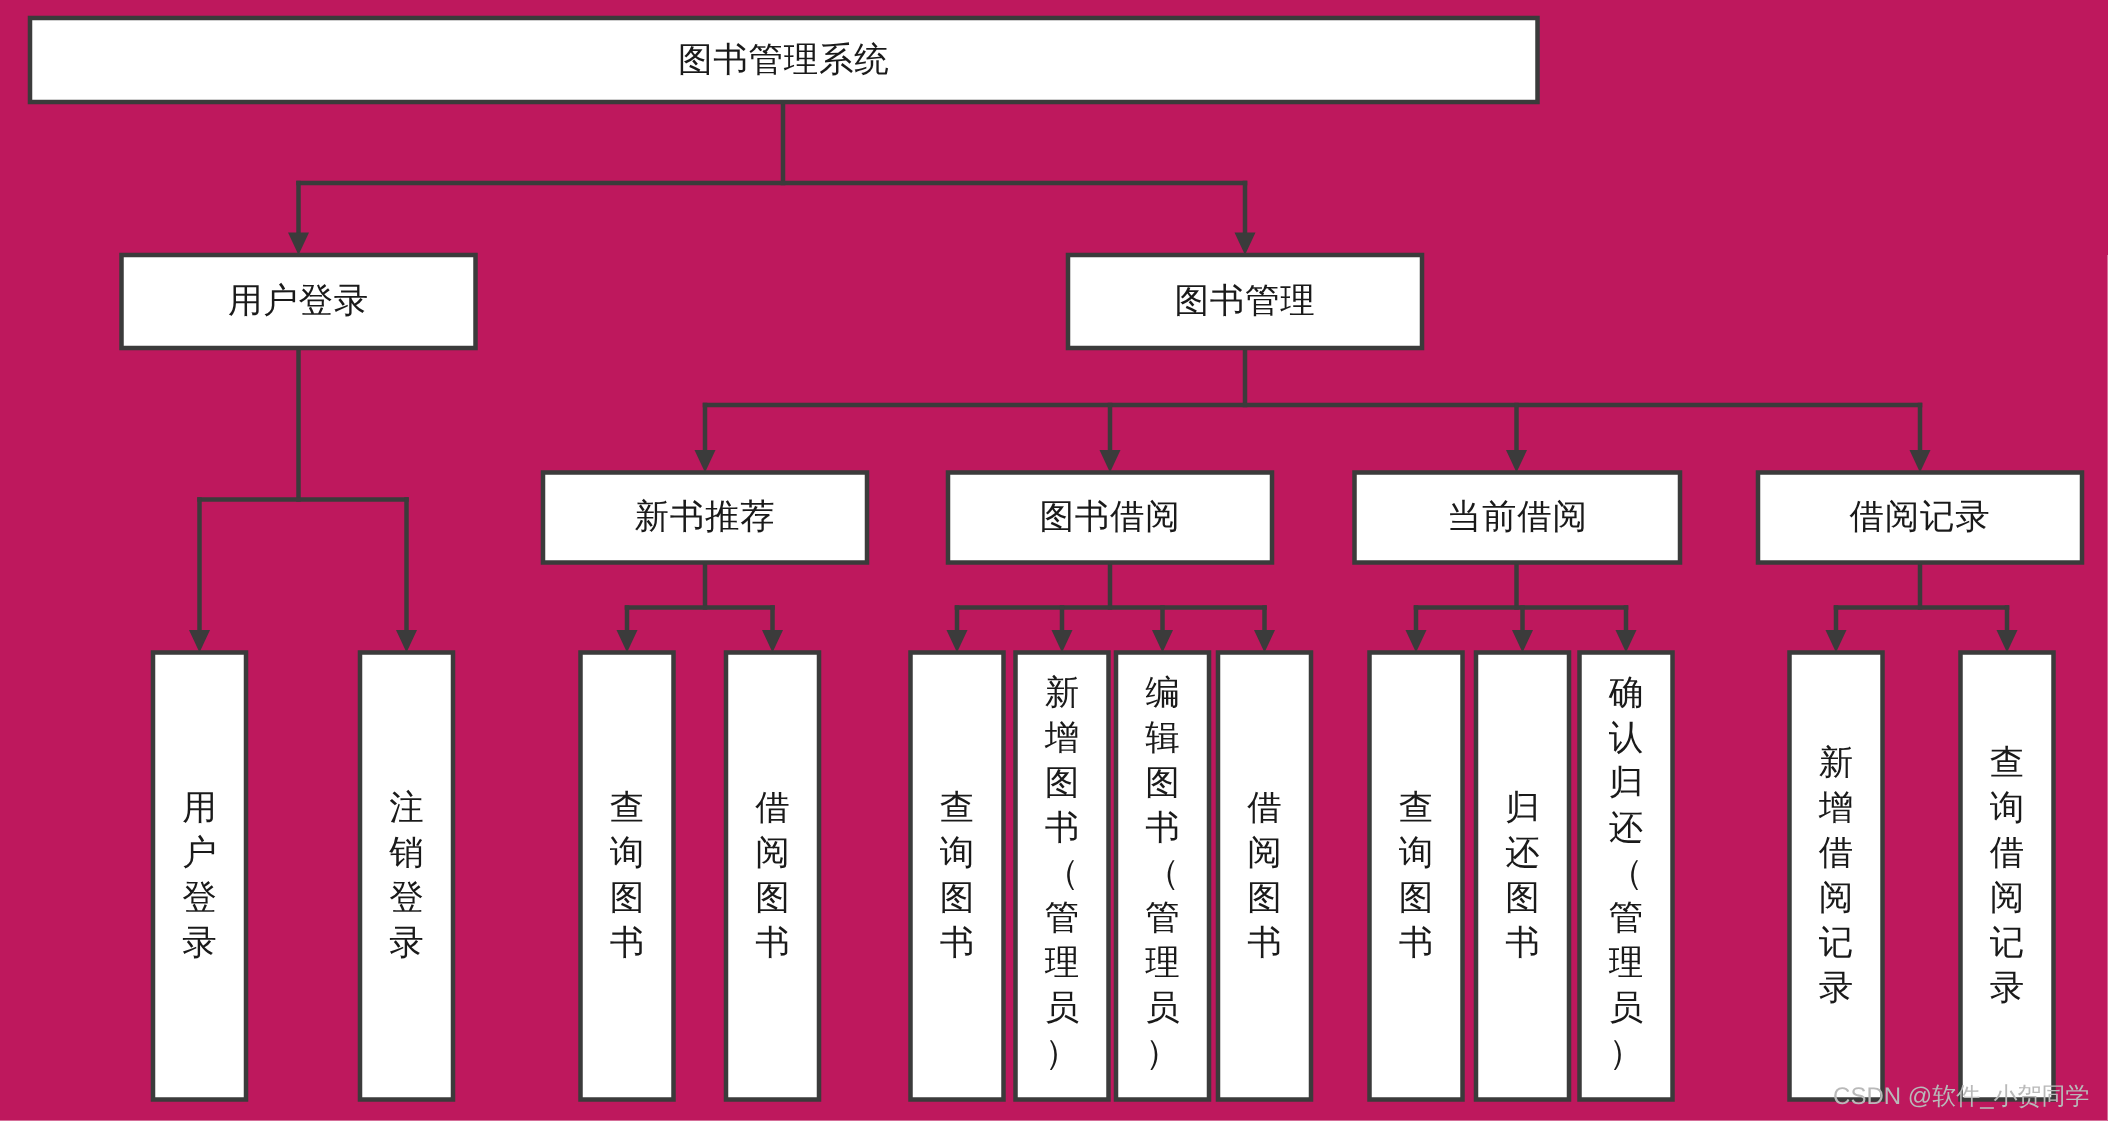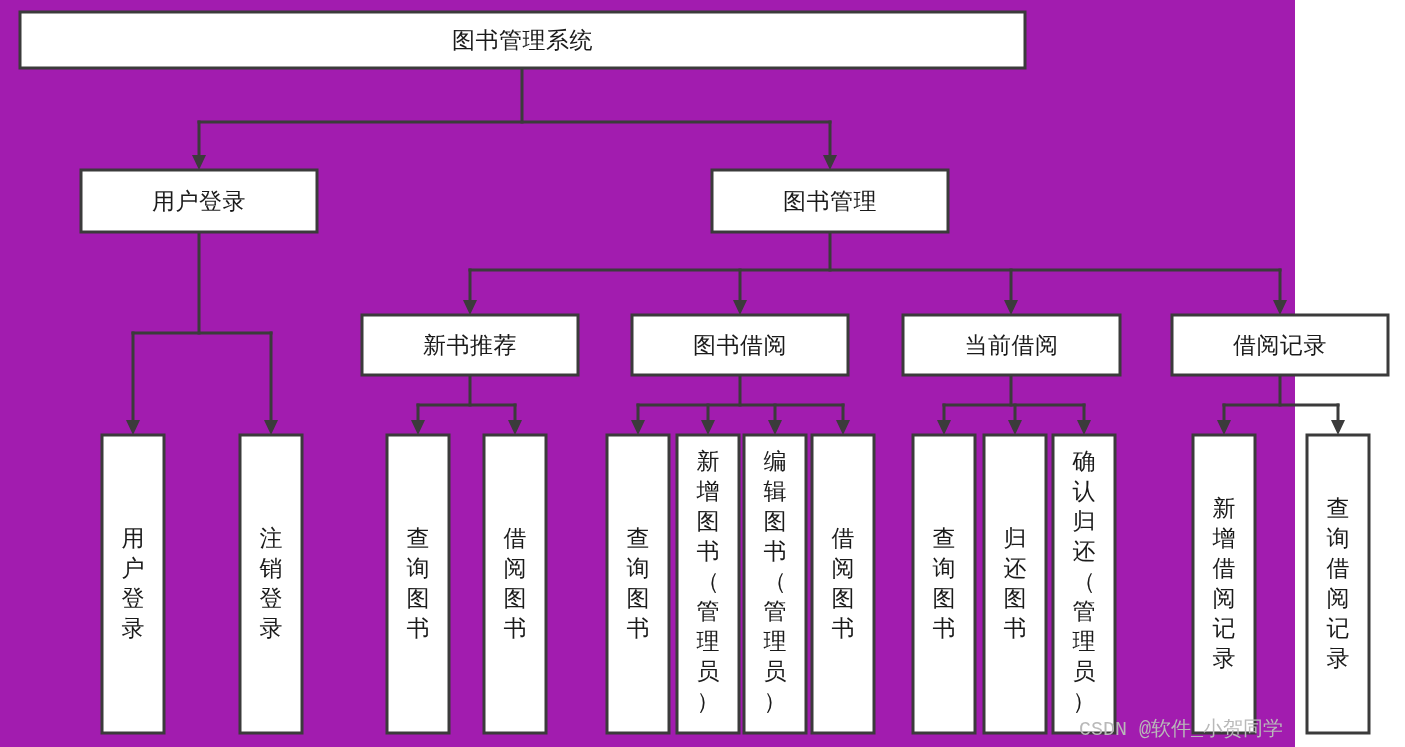--- a/index.html
+++ b/index.html
@@ -9,23 +9,23 @@
     background: #ffffff;
   }
   body {
     width: 1405px;
     height: 747px;
     font-family: "DejaVu Sans", "Liberation Sans", sans-serif;
     overflow: hidden;
   }
   #diagram-root {
     position: relative;
-    width: 1295px;
+    width: 1405px;
     height: 747px;
-    background: #a21caf;
+    background: #be185d;
   }
   svg#flowchart {
     position: absolute;
     top: 0;
     left: 0;
     width: 1405px;
     height: 747px;
   }
   .node-rect {
     fill: #ffffff;
@@ -54,22 +54,22 @@
     font-family: "DejaVu Sans", "Liberation Sans", sans-serif;
     font-size: 23px;
     fill: #1a1a1a;
     text-anchor: middle;
     letter-spacing: 0px;
   }
   .watermark {
     position: absolute;
     right: 12px;
     bottom: 5px;
-    font-family: Liberation Mono, monospace;
-    font-size: 20px;
+    font-family: Liberation Sans, sans-serif;
+    font-size: 16px;
     color: #b9b9b9;
     white-space: nowrap;
     user-select: none;
     margin-left: 39px;
   }
 </style>
 </head>
 <body>
 
 <div id="diagram-root">

